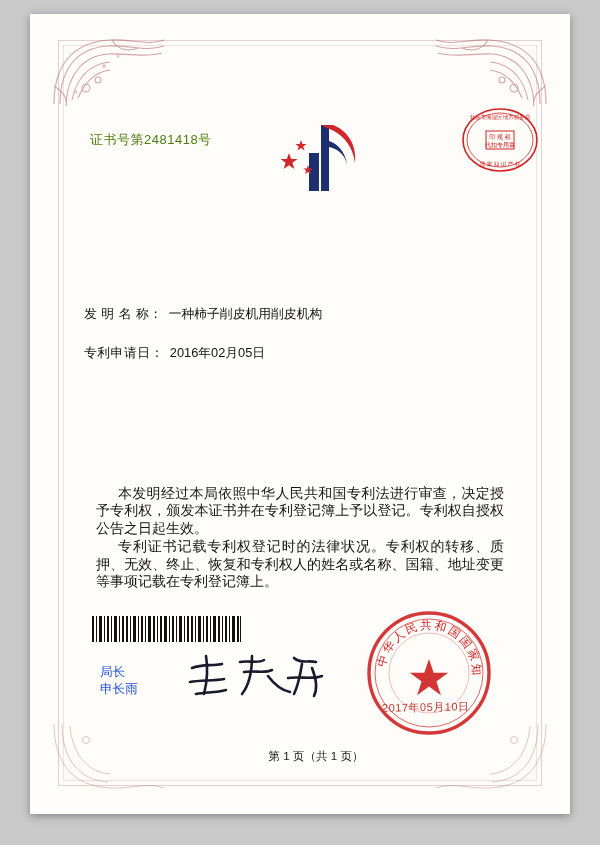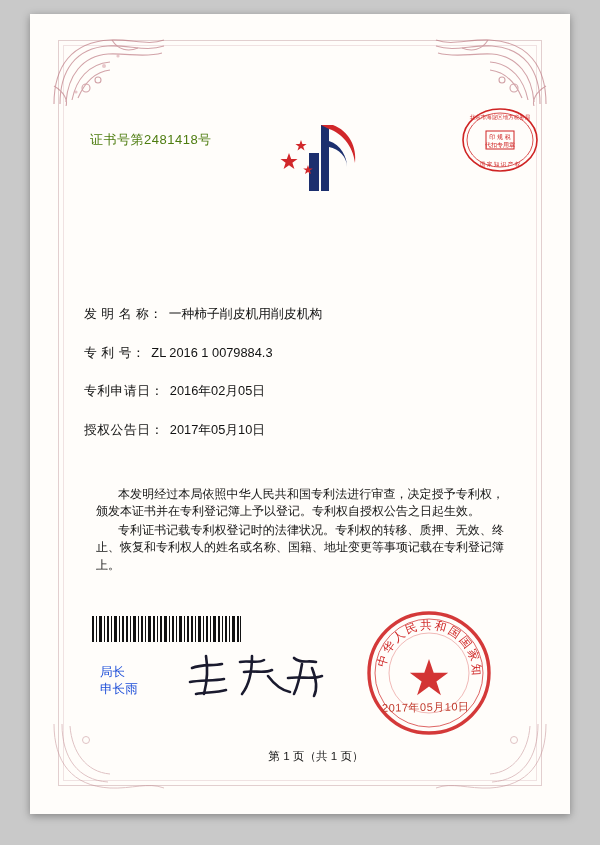--- a/index.html
+++ b/index.html
@@ -57,23 +57,23 @@
   .field{
     font-size:12.8px;color:#121212;margin-bottom:21.5px;
     font-family:"Liberation Sans", sans-serif;
     white-space:nowrap;
   }
   .field .lab{letter-spacing:.5px;}
   .field .val{margin-left:6px;}
 
   .body-text{
     position:absolute;left:66px;top:472px;width:408px;
-    font-size:12px;line-height:17.4px;color:#151515;
+    font-size:14px;line-height:17.4px;color:#151515;
     text-align:justify;
-    font-family:Liberation Serif, serif;
+    font-family:Liberation Mono, monospace;
   }
   .body-text p{margin:0 0 1px 0;text-indent:22px;}
 
   
   .barcode{
     position:absolute;left:62px;top:602px;width:150px;height:26px;
   }
   .barcode svg{width:100%;height:100%;}
 
   .signblock{position:absolute;left:70px;top:650px;font-size:12.6px;color:#1d4ed8;line-height:17px;
@@ -198,27 +198,21 @@
       </g>
     </svg>
   </div>
 
 
   <div class="fields">
     <div class="field">
       <span class="lab">发 明 名 称：</span><span class="val">一种柿子削皮机用削皮机构</span>
     </div>
     <div class="field">
-      <span class="lab">专  利  号：</span><span class="val">ZL 2016 1 0079884.3</span>
-    </div>
-    <div class="field">
       <span class="lab">专利申请日：</span><span class="val">2016年02月05日</span>
-    </div>
-    <div class="field">
-      <span class="lab">授权公告日：</span><span class="val">2017年05月10日</span>
     </div>
   </div>
 
   <div class="body-text">
     <p>本发明经过本局依照中华人民共和国专利法进行审查，决定授予专利权，颁发本证书并在专利登记簿上予以登记。专利权自授权公告之日起生效。</p>
     <p>专利证书记载专利权登记时的法律状况。专利权的转移、质押、无效、终止、恢复和专利权人的姓名或名称、国籍、地址变更等事项记载在专利登记簿上。</p>
   </div>
 
   <div class="barcode">
     <svg viewBox="0 0 150 26" preserveAspectRatio="none">

